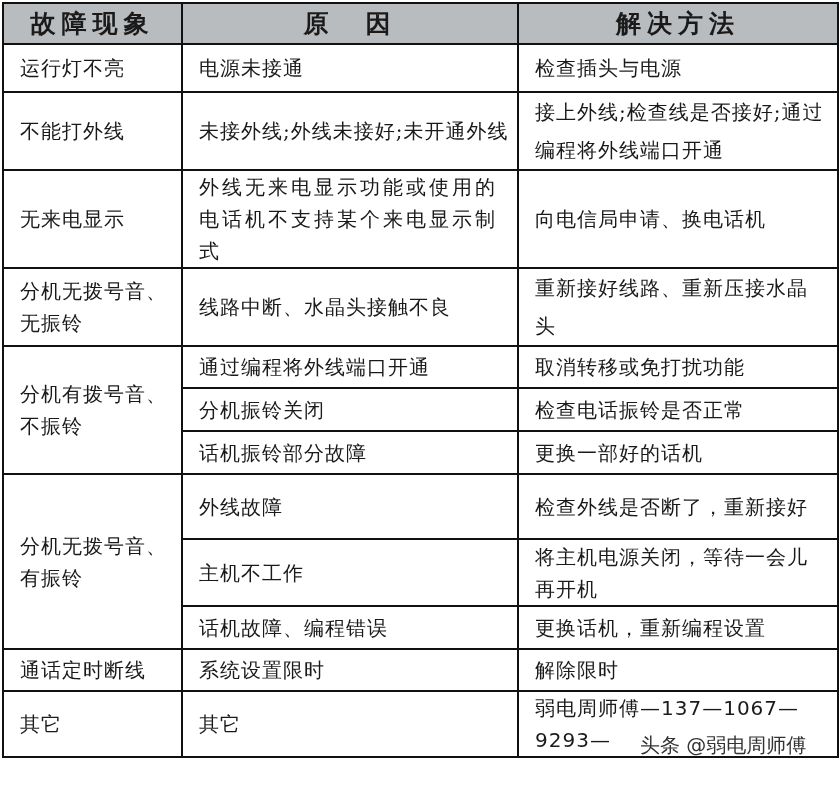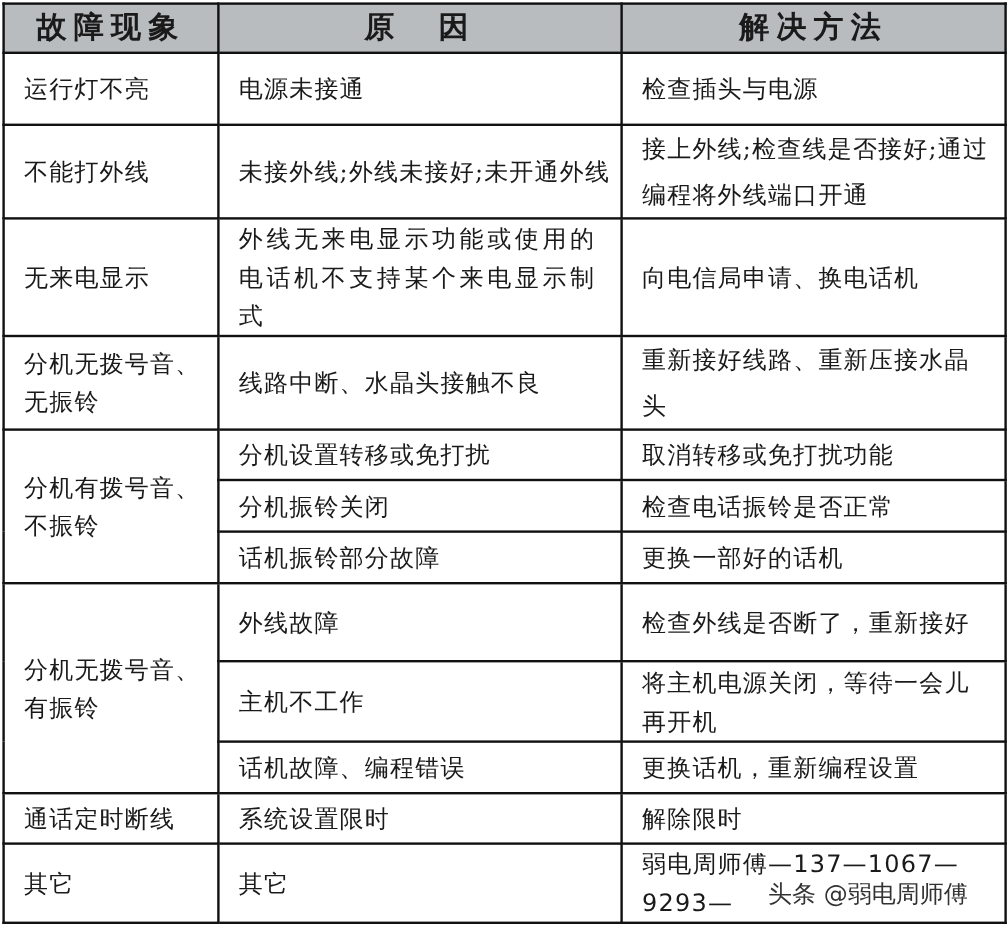--- a/index.html
+++ b/index.html
@@ -39,21 +39,21 @@
       <col class="c3">
     </colgroup>
   <thead>
     <tr>
       <th>故障现象</th>
       <th>原　因</th>
       <th>解决方法</th>
     </tr>
   </thead>
   <tbody>
-    <tr style="height:60px">
+    <tr style="height:48px">
       <td>运行灯不亮</td>
       <td>电源未接通</td>
       <td>检查插头与电源</td>
     </tr>
     <tr style="height:60px">
       <td>不能打外线</td>
       <td class="tight" style="padding-right:0">未接外线;外线未接好;未开通外线</td>
       <td style="padding-right:8px;line-height:38px">接上外线;检查线是否接好;通过编程将外线端口开通</td>
     </tr>
     <tr style="height:96px">
@@ -62,21 +62,21 @@
       <td>向电信局申请、换电话机</td>
     </tr>
     <tr style="height:65px">
       <td class="sym-spaced" style="padding-right:10px">分机无拨号音、无振铃</td>
       <td>线路中断、水晶头接触不良</td>
       <td style="padding-right:10px;line-height:38px">重新接好线路、重新压接水晶头</td>
     </tr>
 
     <tr style="height:42px">
       <td rowspan="3" class="sym-spaced" style="padding-right:10px">分机有拨号音、不振铃</td>
-      <td>分机设置转移或免打扰</td>
+      <td>通过编程将外线端口开通</td>
       <td>取消转移或免打扰功能</td>
     </tr>
     <tr style="height:43px">
       <td>分机振铃关闭</td>
       <td>检查电话振铃是否正常</td>
     </tr>
     <tr style="height:43px">
       <td>话机振铃部分故障</td>
       <td>更换一部好的话机</td>
     </tr>

